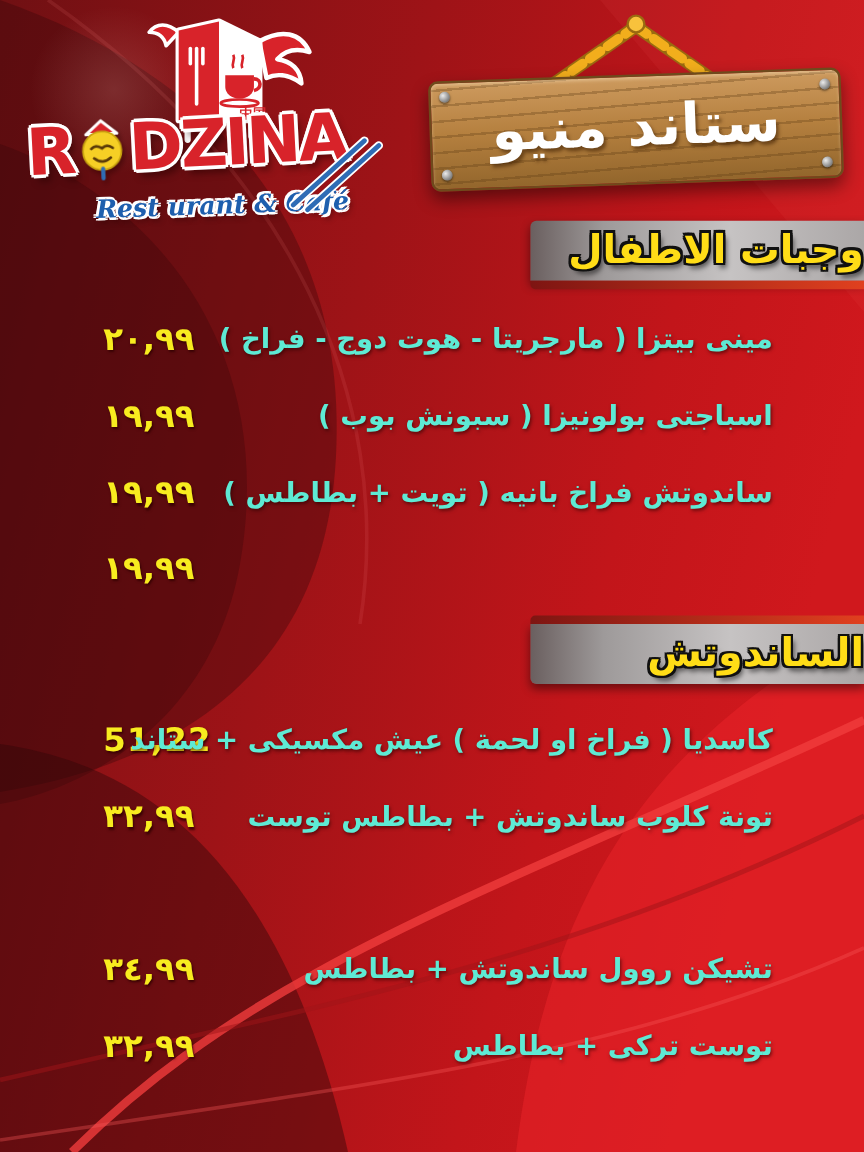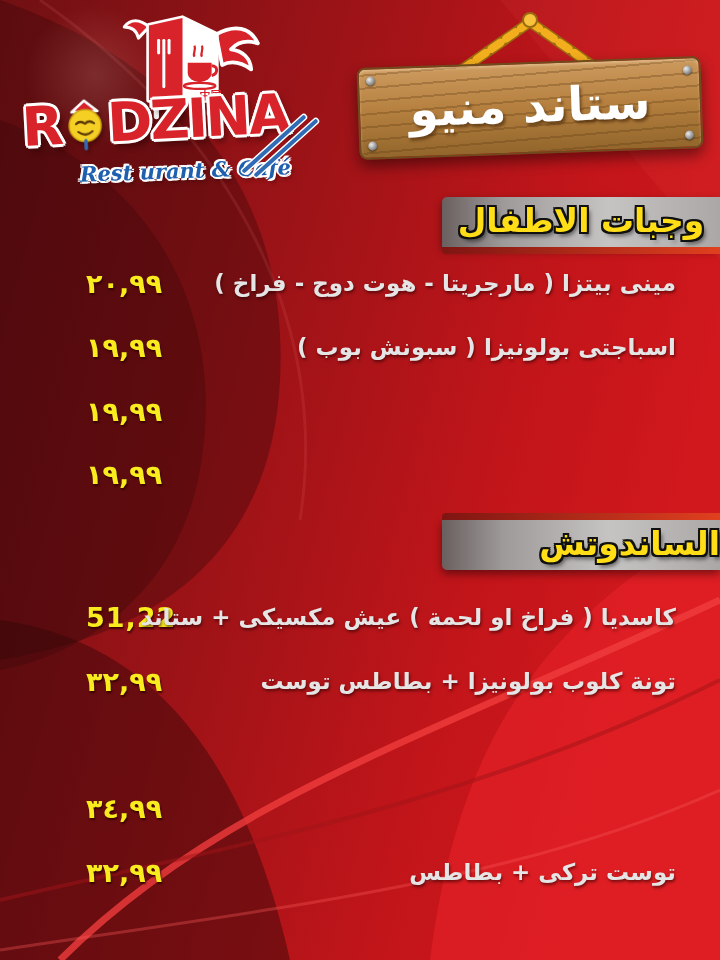--- a/index.html
+++ b/index.html
@@ -43,34 +43,34 @@
   .screw { position:absolute; width:9px; height:9px; border-radius:50%;
     background:radial-gradient(circle at 35% 35%,#ececec,#8d8d8d 60%,#4f4f4f);
     box-shadow:0 1px 2px rgba(0,0,0,.6); }
 
   
   .banner { position:absolute; left:442px; right:0; height:50px;
     background:linear-gradient(90deg,#6a5f5f 0%,#9e9a9a 22%,#c6c3c3 60%,#aba7a7 100%);
     box-shadow:0 4px 8px rgba(0,0,0,.45);
     display:flex; align-items:center; justify-content:center; }
   .banner .stripe { position:absolute; left:0; right:0; height:7px; background:linear-gradient(90deg,#7e1512,#e0401f); }
-  .banner1 { top:197px; border-top-left-radius:5px; }
+  .banner1 { top:184px; border-top-left-radius:5px;justify-content:flex-end; }
   .banner1 .stripe { bottom:-7px; border-bottom-left-radius:4px; }
   .banner2 { top:520px; border-bottom-left-radius:5px;justify-content:flex-end; }
   .banner2 .stripe { top:-7px; border-top-left-radius:4px; }
   .banner-title { font-size:33px; font-weight:bold; color:#ffdd17; line-height:1; padding-bottom:4px;
     text-shadow:-2px 0 0 #111,2px 0 0 #111,0 -2px 0 #111,0 2px 0 #111,-2px -2px 0 #111,2px 2px 0 #111,-2px 2px 0 #111,2px -2px 0 #111,3px 4px 4px rgba(0,0,0,.55); }
 
   
   .menu-row { position:absolute; left:0; right:0; height:50px; }
   .price { position:absolute; left:86px; top:50%; transform:translateY(-50%);
     font-size:27px; font-weight:bold; color:#f8ec1f; letter-spacing:1px;
     text-shadow:1px 2px 2px rgba(50,0,0,.85); white-space:nowrap; }
-  .item-name { position:absolute; right:44px; top:50%; transform:translateY(-50%); direction:rtl;
-    font-size:23px; font-weight:bold; color:#e5e5e5; white-space:nowrap;
+  .item-name { position:absolute; right:76px; top:50%; transform:translateY(-50%); direction:rtl;
+    font-size:23px; font-weight:bold; color:#5eead4; white-space:nowrap;
     text-shadow:1px 2px 3px rgba(40,0,0,.6); }
   .r1 { top:258px; } .r2 { top:322px; } .r3 { top:386px; } .r4 { top:449px; }
   .r5 { top:592px; } .r6 { top:656px; } .r7 { top:720px; } .r8 { top:783px; } .r9 { top:847px; }
 </style>
 </head>
 <body>
 
 <div id="poster">
 
   <svg id="bg" viewBox="0 0 720 960" preserveAspectRatio="none">
@@ -165,39 +165,41 @@
   <div class="menu-row r1">
     <span class="price">٢٠,٩٩</span>
     <span class="item-name">مينى بيتزا ( مارجريتا - هوت دوج - فراخ )</span>
   </div>
   <div class="menu-row r2">
     <span class="price">١٩,٩٩</span>
     <span class="item-name">اسباجتى بولونيزا ( سبونش بوب )</span>
   </div>
   <div class="menu-row r3">
     <span class="price">١٩,٩٩</span>
+    <span class="item-name">ساندوتش فراخ بانيه ( تويت + بطاطس )</span>
   </div>
   <div class="menu-row r4">
     <span class="price">١٩,٩٩</span>
   </div>
 
   <div class="banner banner2">
     <span class="banner-title">الساندوتش</span>
     <div class="stripe"></div>
   </div>
 
   <div class="menu-row r5">
     <span class="price">51,22</span>
     <span class="item-name">كاسديا ( فراخ او لحمة ) عيش مكسيكى + ستاند</span>
   </div>
   <div class="menu-row r6">
     <span class="price">٣٢,٩٩</span>
-    <span class="item-name">تونة كلوب بولونيزا + بطاطس توست</span>
+    <span class="item-name">تونة كلوب ساندوتش + بطاطس توست</span>
   </div>
   <div class="menu-row r8">
     <span class="price">٣٤,٩٩</span>
+    <span class="item-name">تشيكن روول ساندوتش + بطاطس</span>
   </div>
   <div class="menu-row r9">
     <span class="price">٣٢,٩٩</span>
     <span class="item-name">توست تركى + بطاطس</span>
   </div>
 
 </div>
 
 </body></html>

